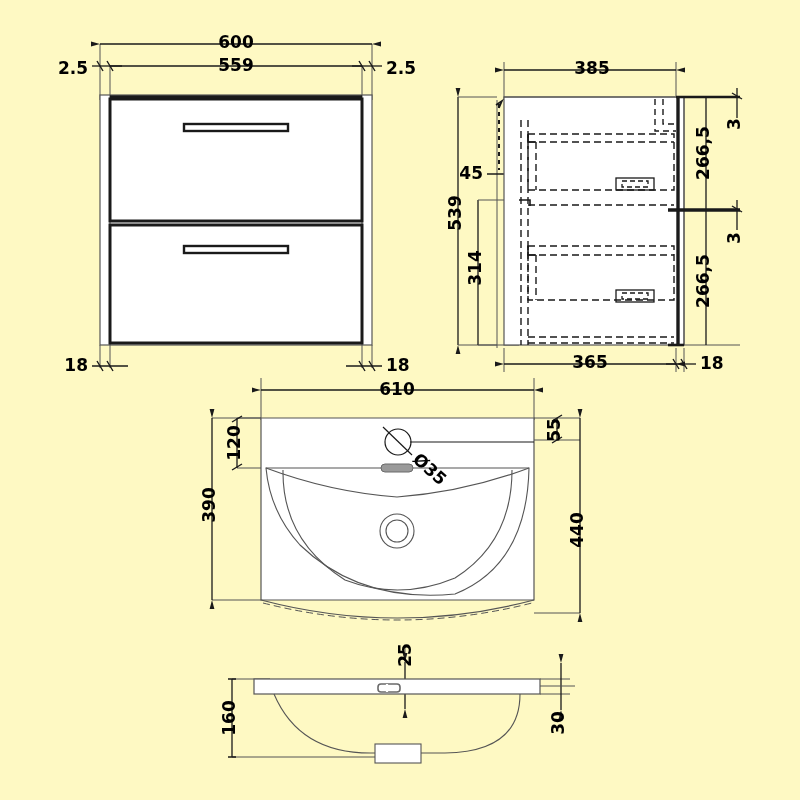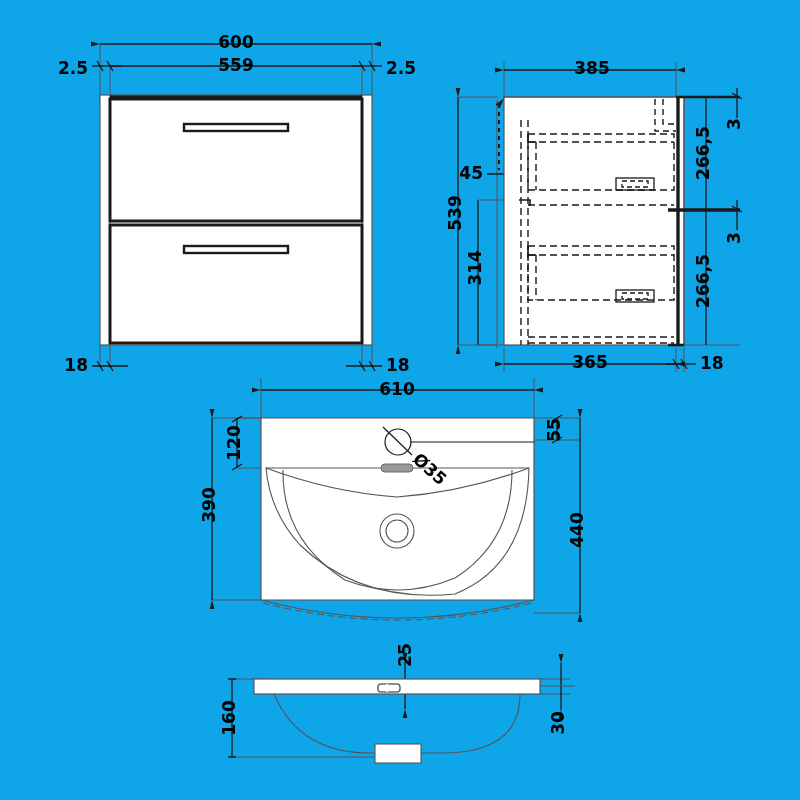--- a/index.html
+++ b/index.html
@@ -8,21 +8,21 @@
     padding: 0;
     background: #ffffff;
   }
   body {
     font-family: "DejaVu Sans", "Liberation Sans", sans-serif;
   }
   #sheet {
     position: relative;
     width: 800px;
     height: 800px;
-    background: #0ea5e9;
+    background: #fef9c3;
     overflow: hidden;
   }
   #sheet svg {
     display: block;
     position: absolute;
     top: 0;
     left: 0;
   }
   .dimtext {
     font-family: "DejaVu Sans", "Liberation Sans", sans-serif;

